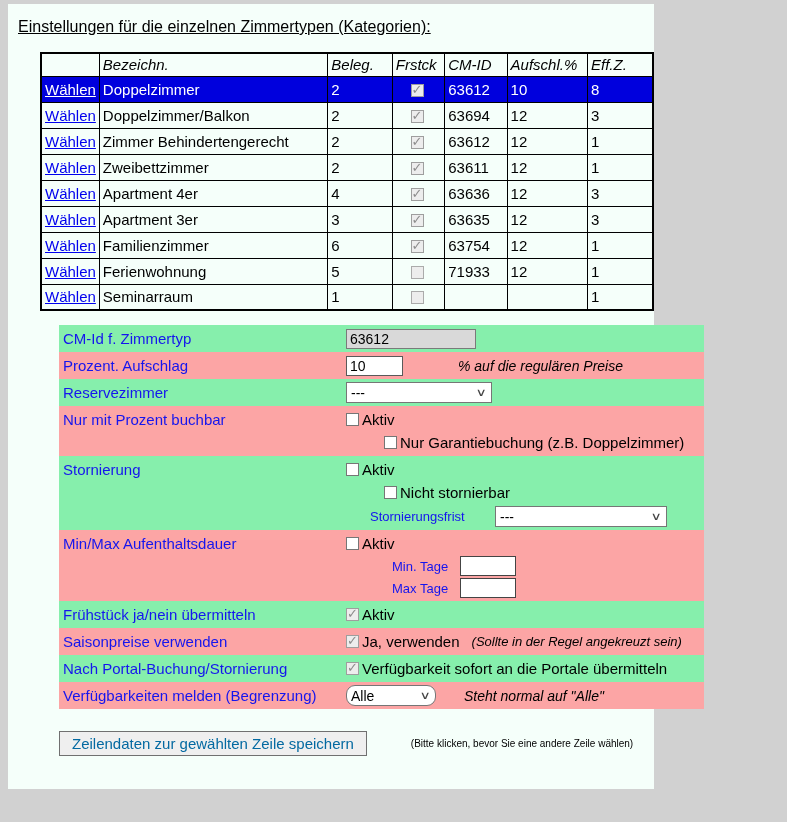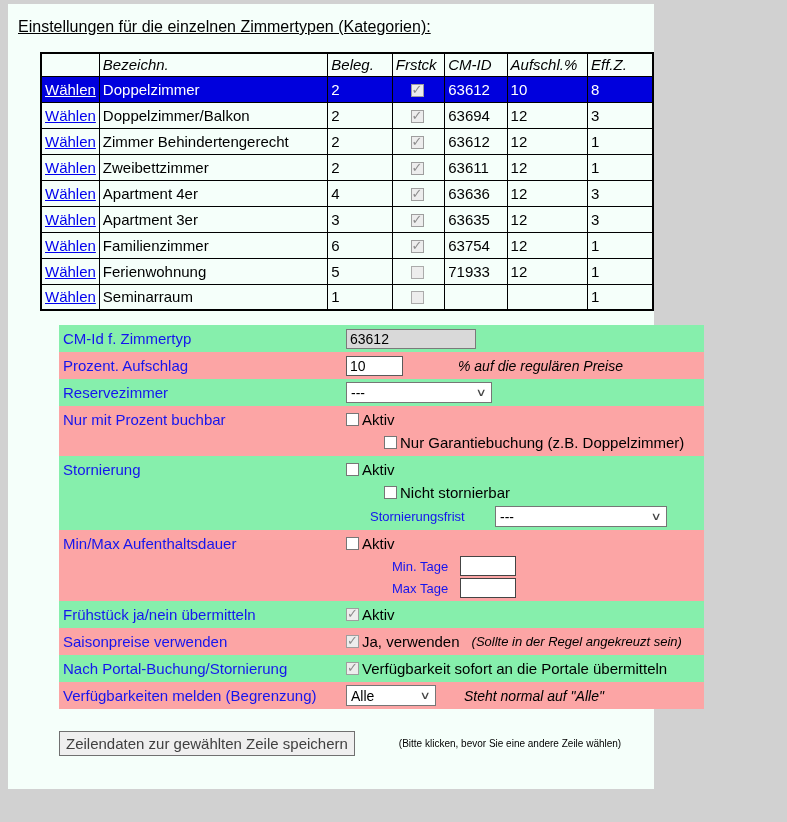--- a/index.html
+++ b/index.html
@@ -93,23 +93,23 @@
   .hint.sm { font-size:13px; }
   .blue-sm { color:#1515EE; font-size:13px; }
   .frist-line { display:flex; align-items:center; margin-left:24px; margin-top:3px; }
   .frist-label { width:125px; flex:none; }
   .mm-line { display:flex; align-items:center; margin-left:46px; margin-top:2px; }
   .mm-label { width:60px; text-align:left; margin-right:8px; flex:none; }
   
   .footer { margin:22px 0 0 49px; display:flex; align-items:center; }
   .save-btn {
     font-family:"Liberation Sans", sans-serif;
-    font-size:15px; color:#404040;
+    font-size:15px; color:#0369a1;
     background:#EFEFEF; border:1px solid #707070;
-    padding:3px 6px; cursor:pointer;
+    padding:3px 12px; cursor:pointer;
   }
   .footer-note { margin-left:44px; font-size:10px; }
 </style>
 </head>
 <body>
 
 <div class="page">
 
   <div class="section-title">Einstellungen für die einzelnen Zimmertypen (Kategorien):</div>
 
@@ -321,21 +321,21 @@
       <div class="flabel">Nach Portal-Buchung/Stornierung</div>
       <div class="fctrl cline">
         <span class="cb checked"></span>
         <span>Verfügbarkeit sofort an die Portale übermitteln</span>
       </div>
     </div>
 
     <div class="frow blue">
       <div class="flabel">Verfügbarkeiten melden (Begrenzung)</div>
       <div class="fctrl cline">
-        <span class="sel" style="width:90px;">
+        <span class="sel" style="width:90px;border-radius:9px;">
           <span>Alle</span>
           <span class="chev">∨</span>
         </span>
         <span class="hint" style="margin-left:28px;">Steht normal auf "Alle"</span>
       </div>
     </div>
 
   </div>
 
   <div class="footer">

